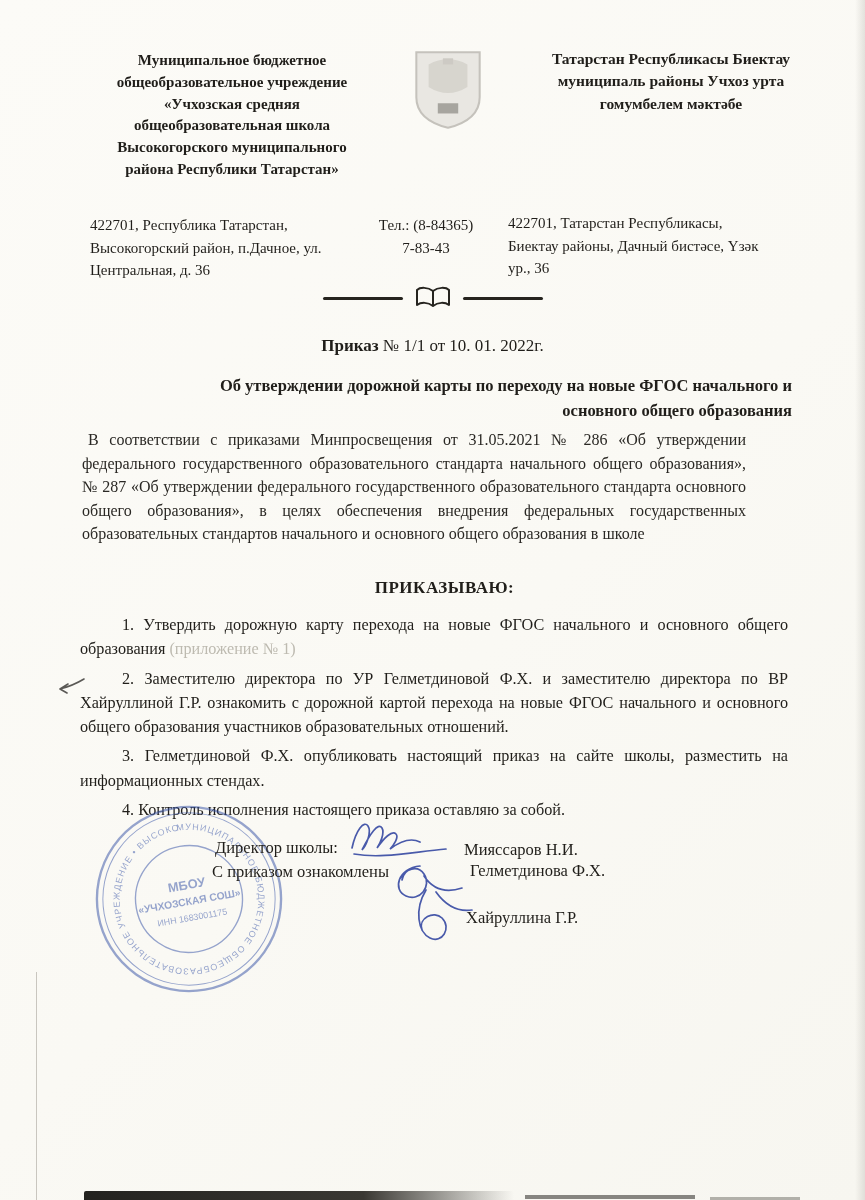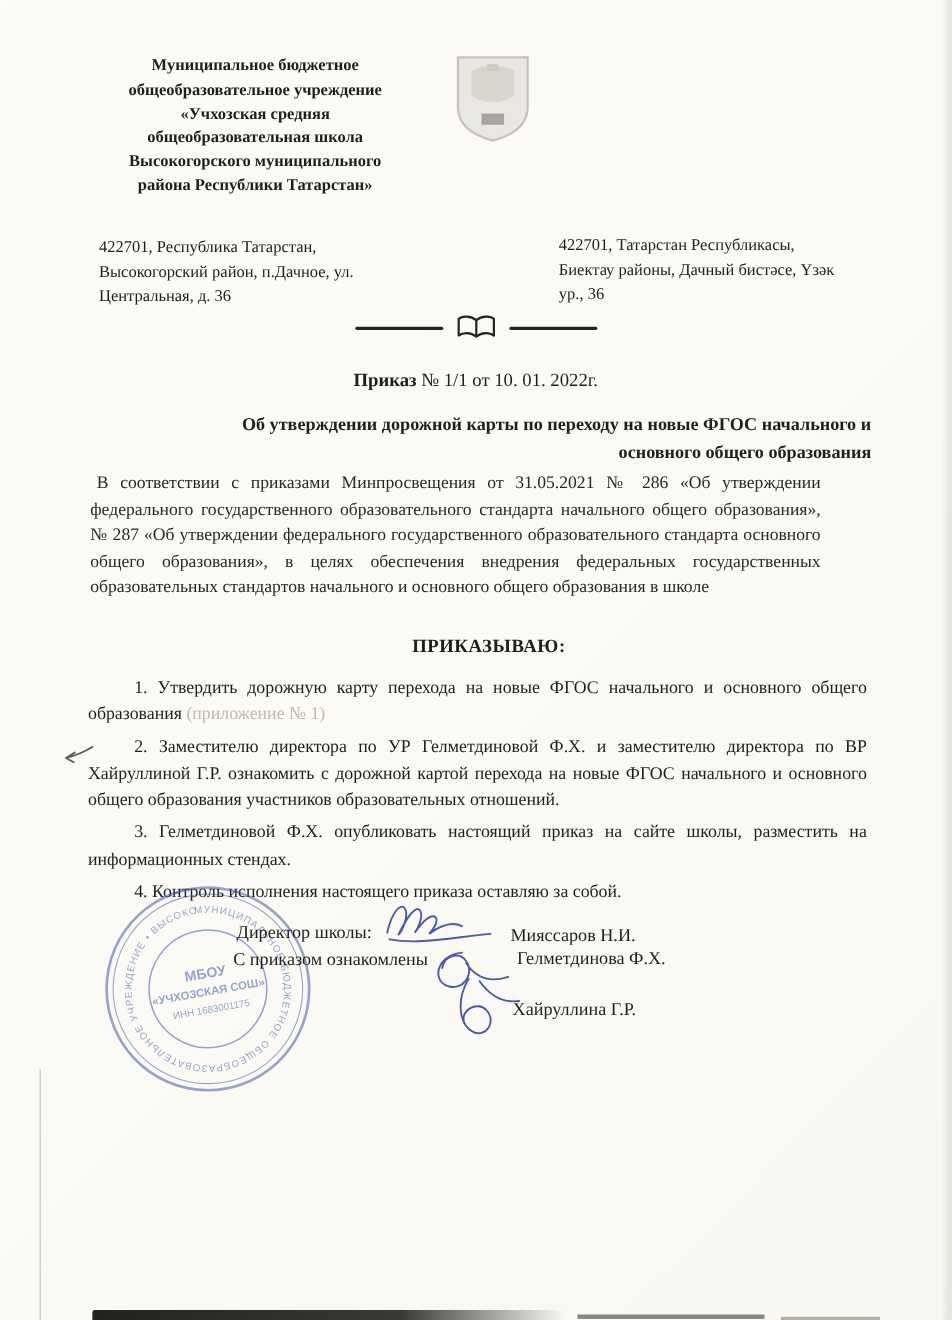--- a/index.html
+++ b/index.html
@@ -109,23 +109,28 @@
 
   <div class="emblem">
     <svg viewBox="0 0 82 92" width="84" height="94">
       <path d="M10 8 h62 v44 q0 22 -31 30 q-31 -8 -31 -30 Z" fill="#e5e3de" stroke="#b8b5ae" stroke-width="2"></path>
       <path d="M22 20 q19 -10 38 0 v22 q-19 12 -38 0 Z" fill="#cfccc5"></path>
       <path d="M31 58 h20 v10 h-20 Z" fill="#93908a"></path>
       <path d="M36 14 h10 v6 h-10 Z" fill="#c2bfb8"></path>
     </svg>
   </div>
 
+  <div class="org-right">Татарстан Республикасы Биектау муниципаль районы Учхоз урта гомумбелем мәктәбе</div>
 
   <div class="addr-left">422701, Республика Татарстан, Высокогорский район, п.Дачное, ул. Центральная, д. 36</div>
 
+  <div class="phone">
+    <div>Тел.:  (8-84365)</div>
+    <div>7-83-43</div>
+  </div>
 
   <div class="addr-right">422701, Татарстан Республикасы, Биектау районы, Дачный бистәсе, Үзәк ур., 36</div>
 
   <div class="divider">
     <span class="bar"></span>
     <svg width="36" height="24" viewBox="0 0 36 24">
       <path d="M18 5 C13 1 5 1 2 4 V19 C6 16 13 16 18 20 C23 16 30 16 34 19 V4 C31 1 23 1 18 5 Z" fill="none" stroke="#26241f" stroke-width="2" stroke-linejoin="round"></path>
       <path d="M18 5 V20" stroke="#26241f" stroke-width="2"></path>
     </svg>
     <span class="bar"></span>

